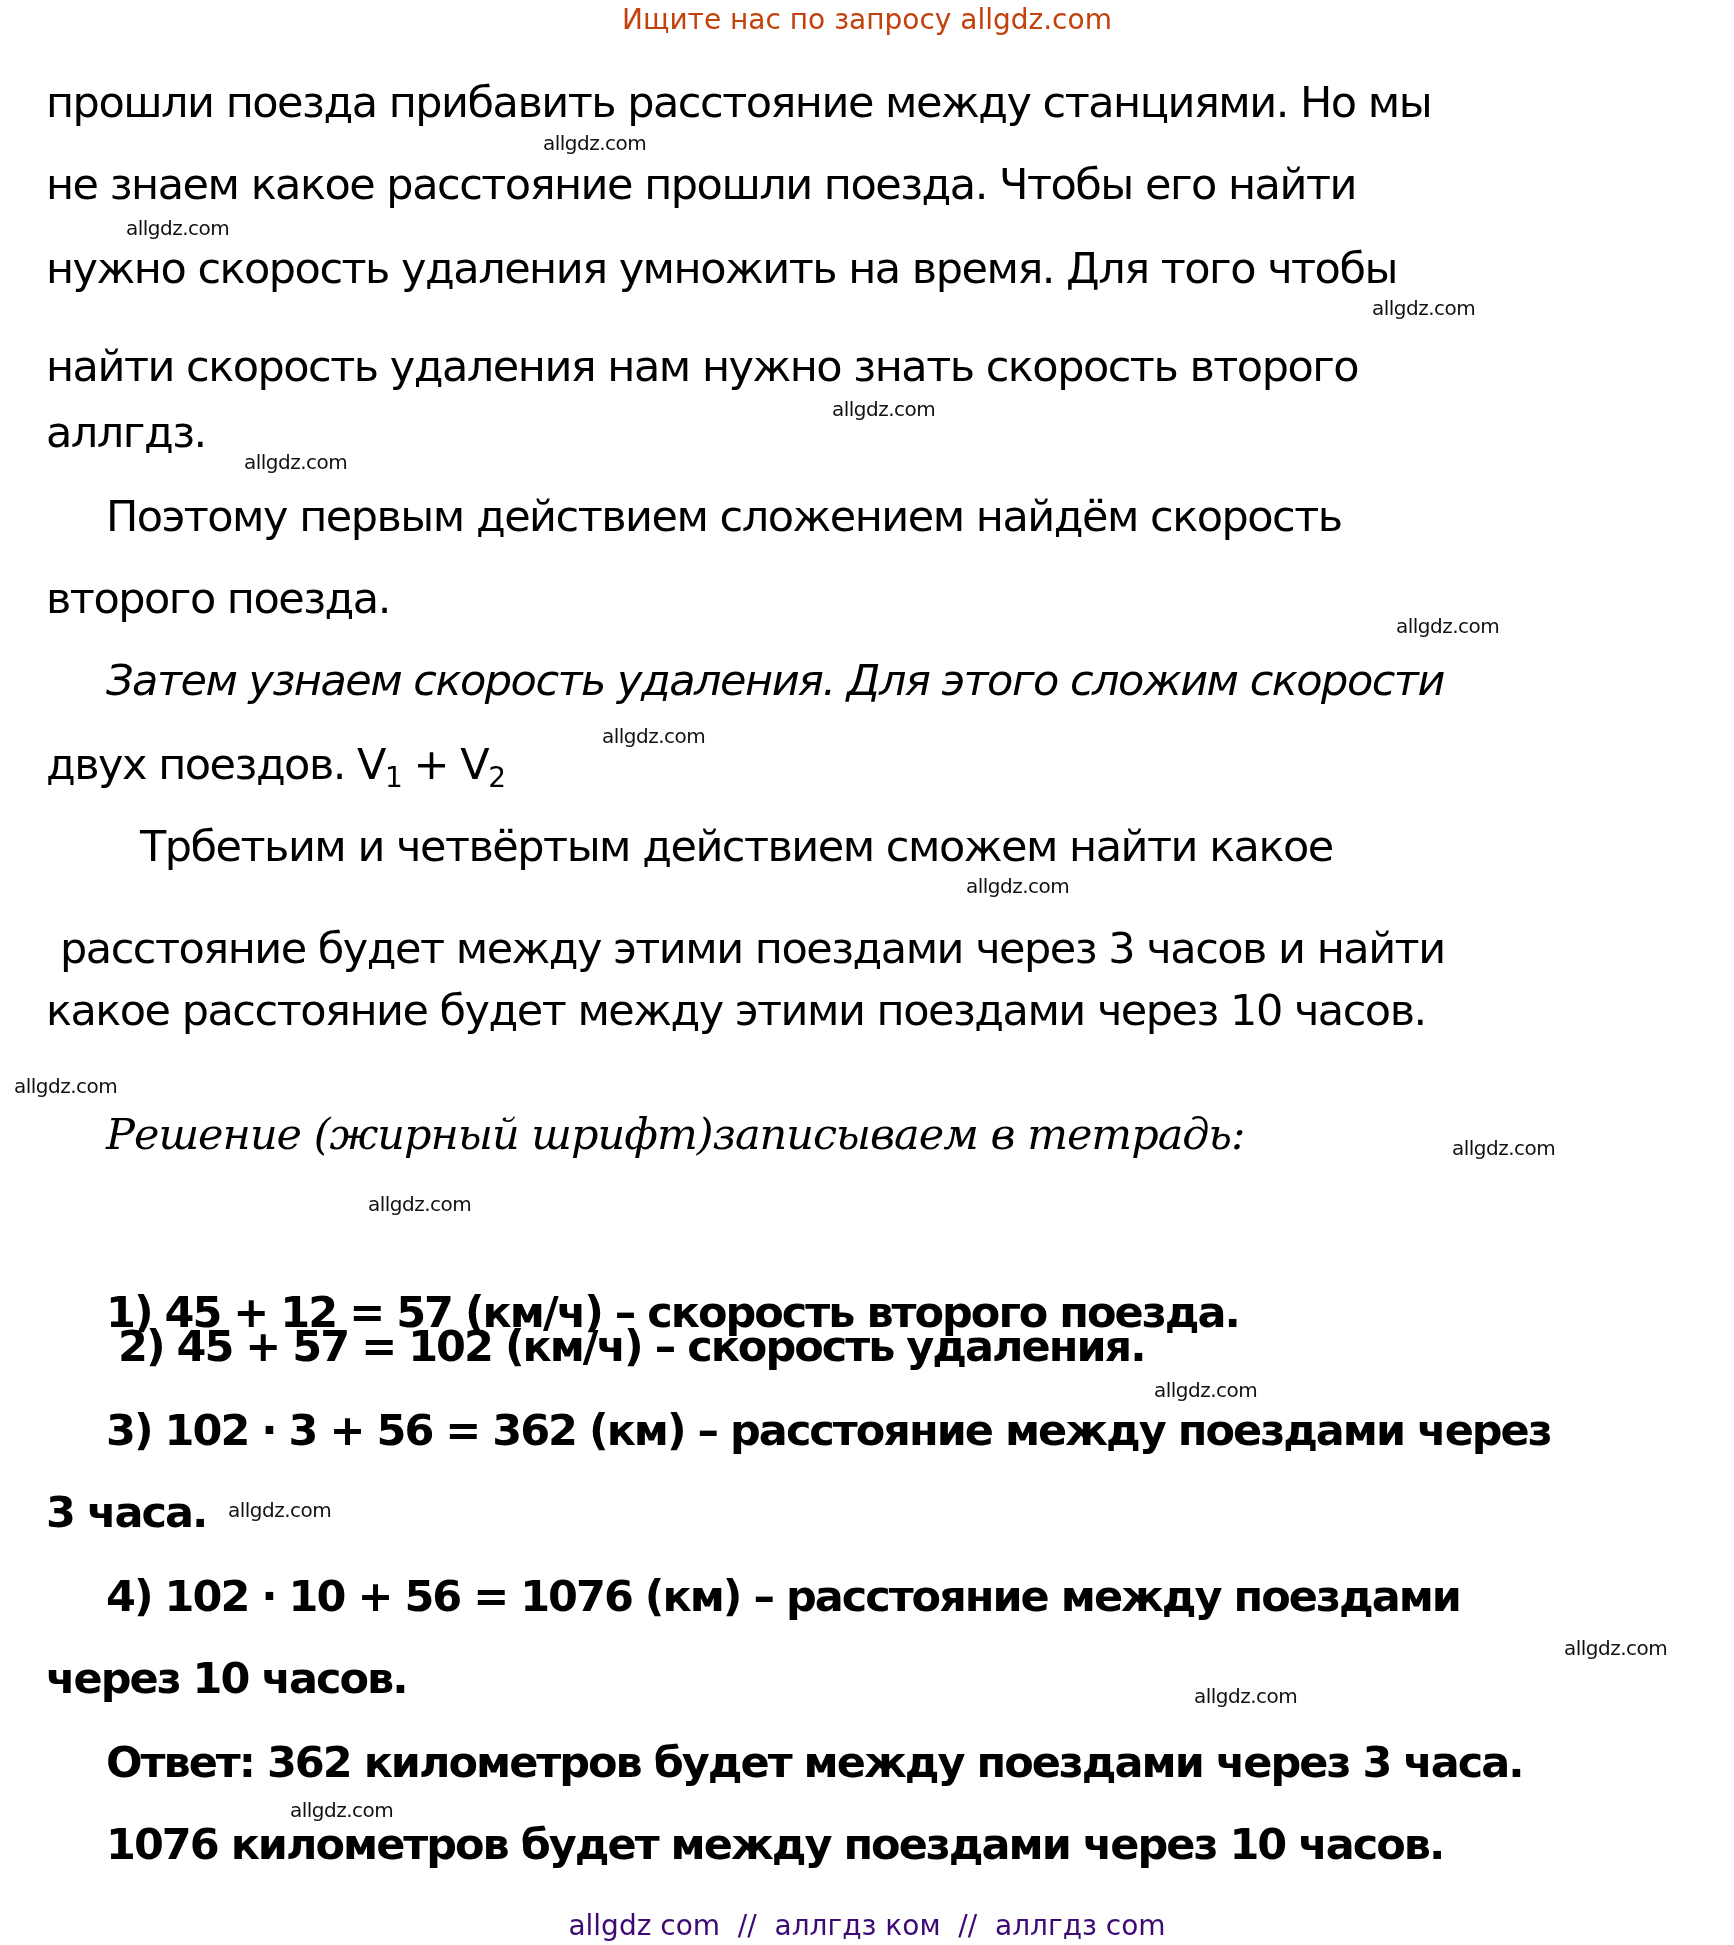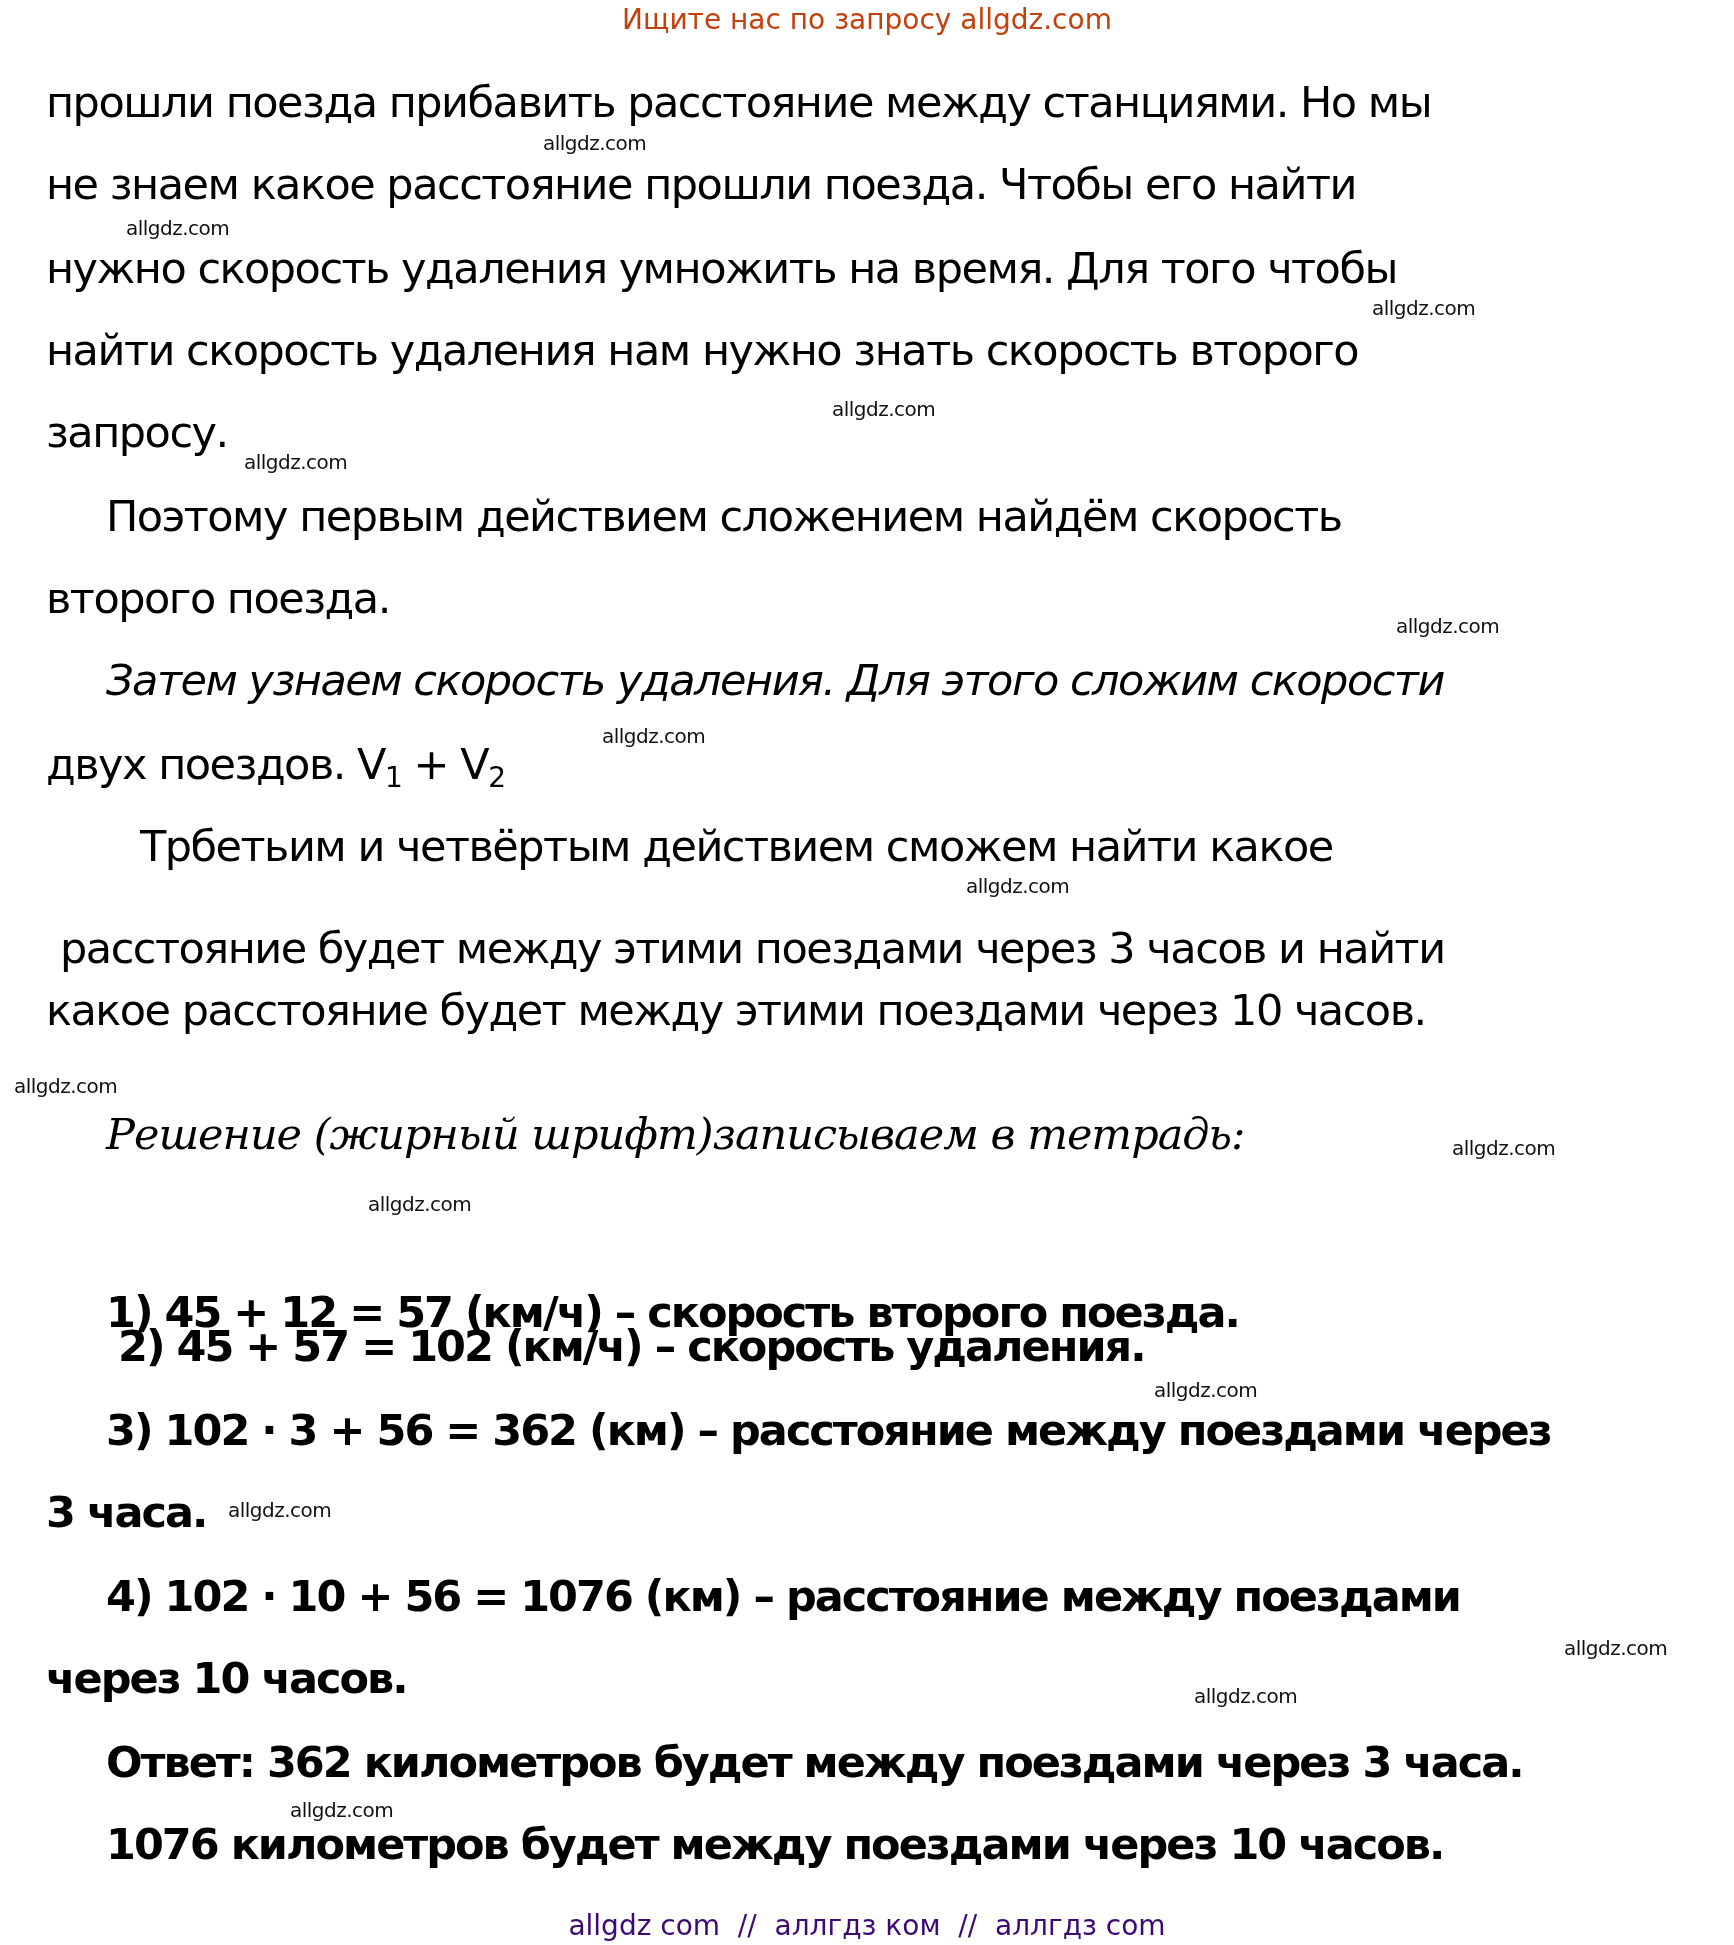--- a/index.html
+++ b/index.html
@@ -55,22 +55,22 @@
     sub { font-size: 28px; vertical-align: -8px; }
   </style>
 </head>
 <body>
 
 <div class="header-banner">Ищите нас по запросу allgdz.com</div>
 
 <div class="line" style="left:46px; top:76px;">прошли поезда прибавить расстояние между станциями. Но мы</div>
 <div class="line" style="left:46px; top:158px;">не знаем какое расстояние прошли поезда. Чтобы его найти</div>
 <div class="line" style="left:46px; top:242px;">нужно скорость удаления умножить на время. Для того чтобы</div>
-<div class="line" style="left:46px; top:324px;text-align:center;">найти скорость удаления нам нужно знать скорость второго</div>
-<div class="line" style="left:46px; top:406px;">запросу.</div>
+<div class="line" style="left:46px; top:340px;text-align:center;">найти скорость удаления нам нужно знать скорость второго</div>
+<div class="line" style="left:46px; top:406px;">аллгдз.</div>
 
 <div class="line" style="left:106px; top:490px;">Поэтому первым действием сложением найдём скорость</div>
 <div class="line" style="left:46px; top:572px;">второго поезда.</div>
 
 <div class="line" style="left:106px; top:654px;font-style:italic;">Затем узнаем скорость удаления. Для этого сложим скорости</div>
 <div class="line" style="left:46px; top:738px;">
   <span>двух поездов. </span><span><span>V</span><sub>1</sub></span><span> + </span><span><span>V</span><sub>2</sub></span>
 </div>
 
 <div class="line" style="left:106px; top:820px;margin-left:34px;">Трбетьим и четвёртым действием сможем найти какое</div>

